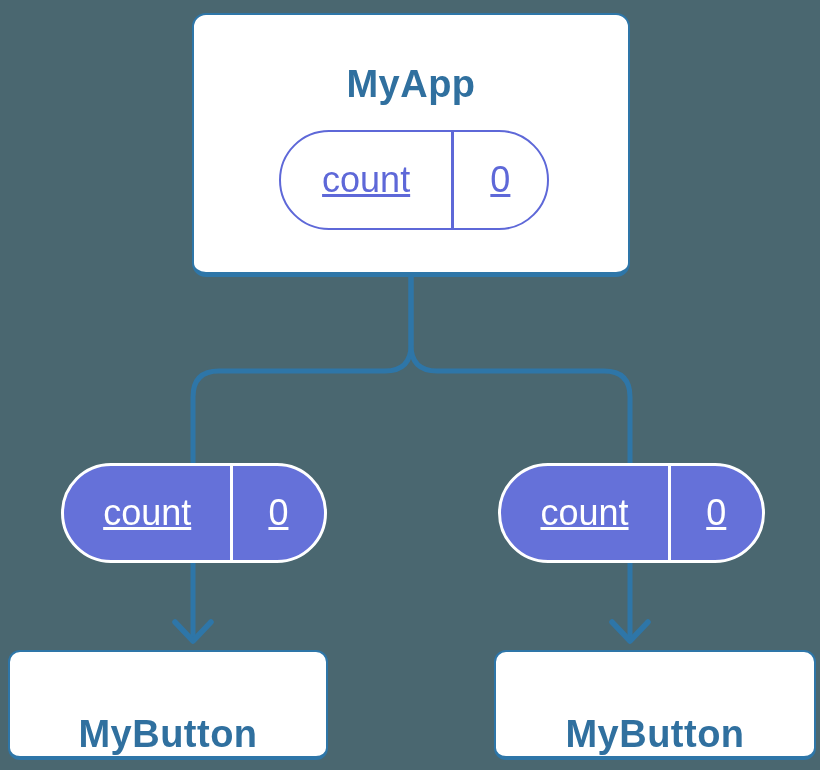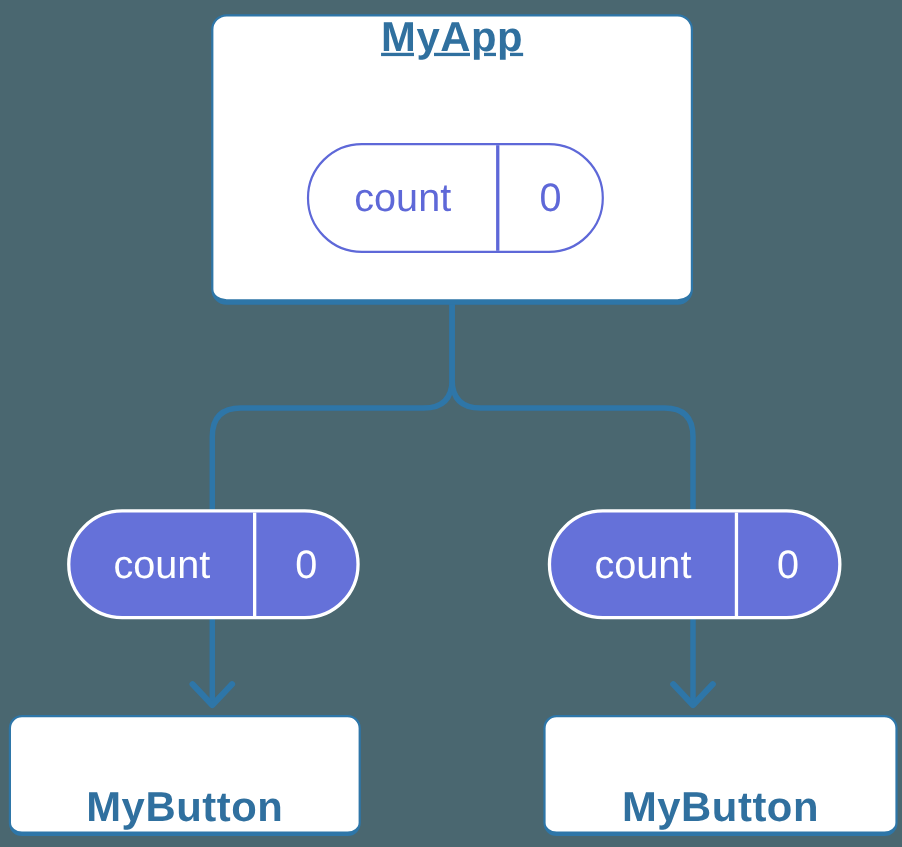--- a/index.html
+++ b/index.html
@@ -41,29 +41,30 @@
     width: 438px; height: 264px;
     border-radius: 14px;
   }
   .node-title {
     text-align: center;
     font-size: 38px;
     font-weight: 700;
     letter-spacing: 0.5px;
     color: var(--title-text, #30709F);
   }
-  .app-box .node-title { line-height: 1; text-decoration: underline; }
+  .app-box .node-title { margin-top: 50px; line-height: 1; }
 
   .pill {
     display: flex;
     align-items: stretch;
     border-radius: 50px;
     box-sizing: border-box;
     font-size: 36px;
     z-index: 3;
+    text-decoration: underline;
   }
   .pill .seg {
     display: flex;
     align-items: center;
     justify-content: center;
   }
   .pill .seg-name { flex: 0 0 64%; }
   .pill .seg-value { flex: 1; }
   .pill .pill-divider { width: 2.5px; flex: 0 0 auto; }
 

